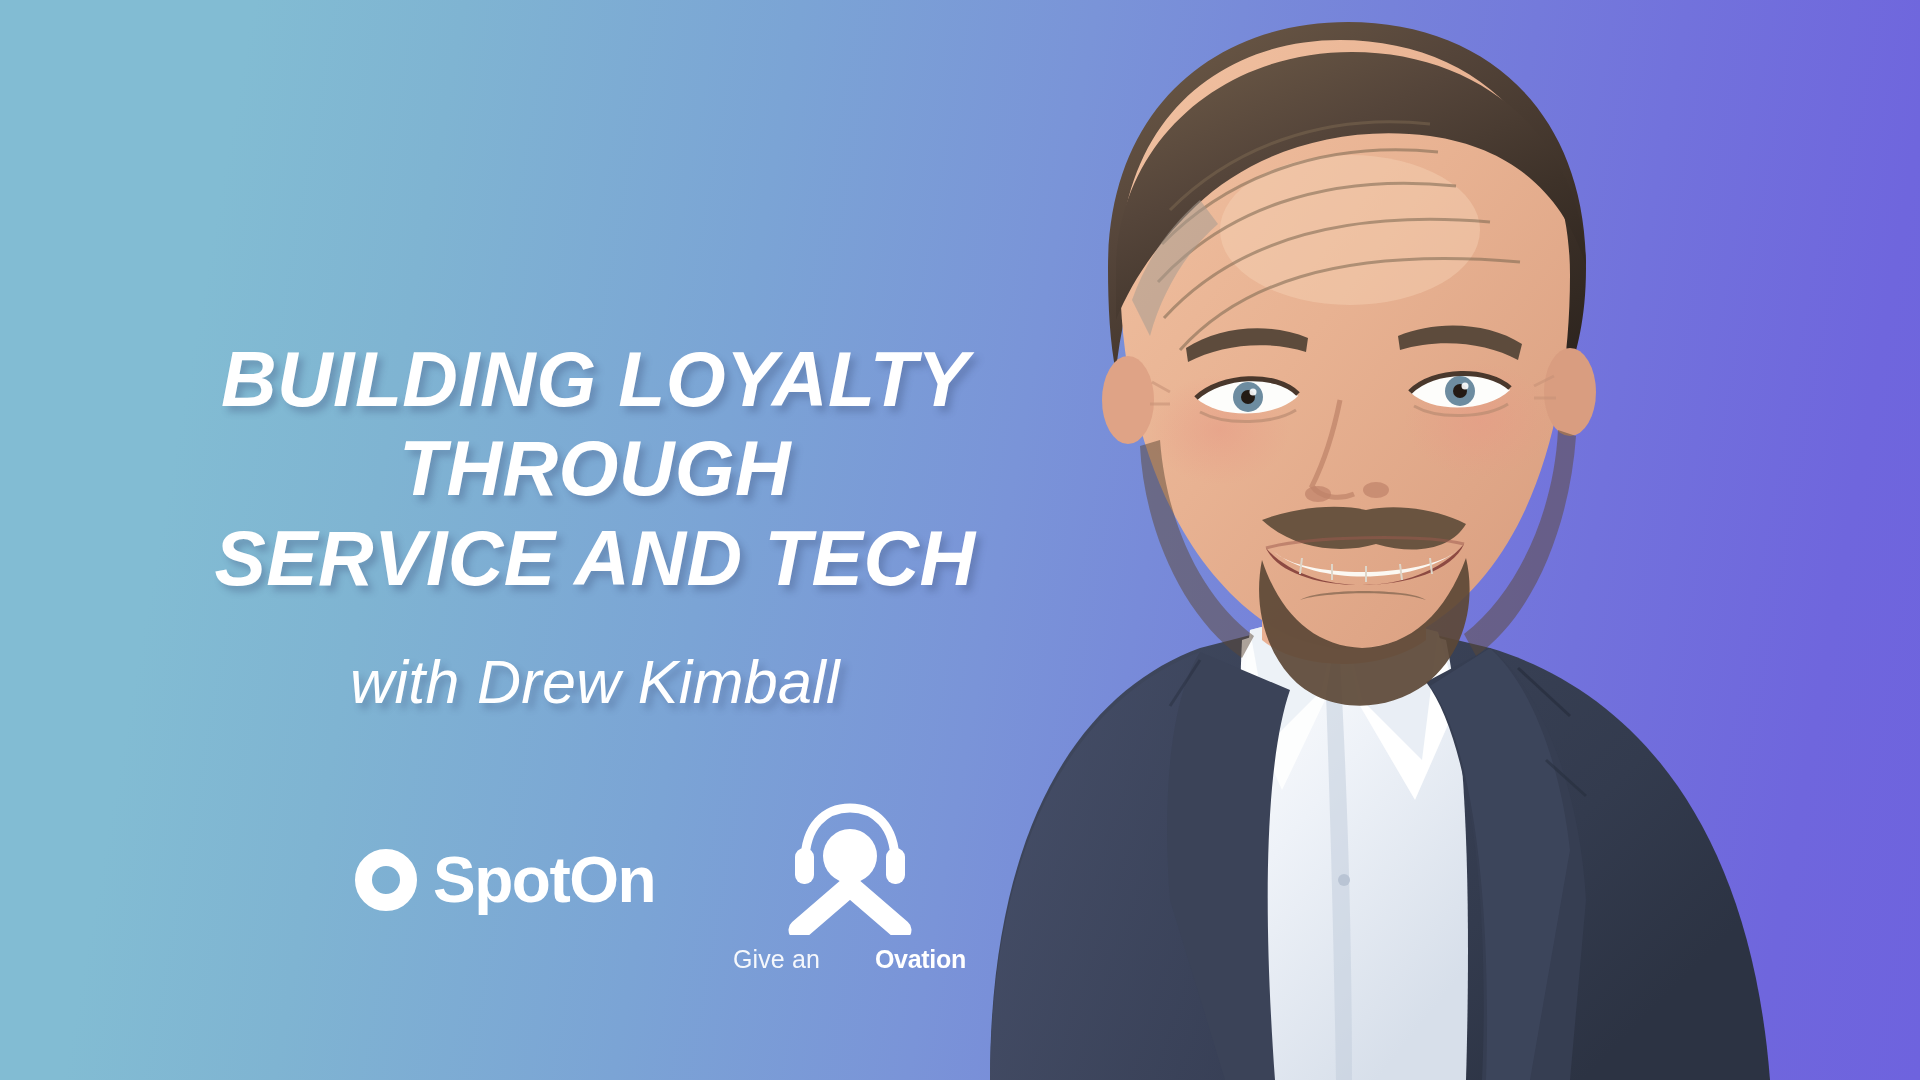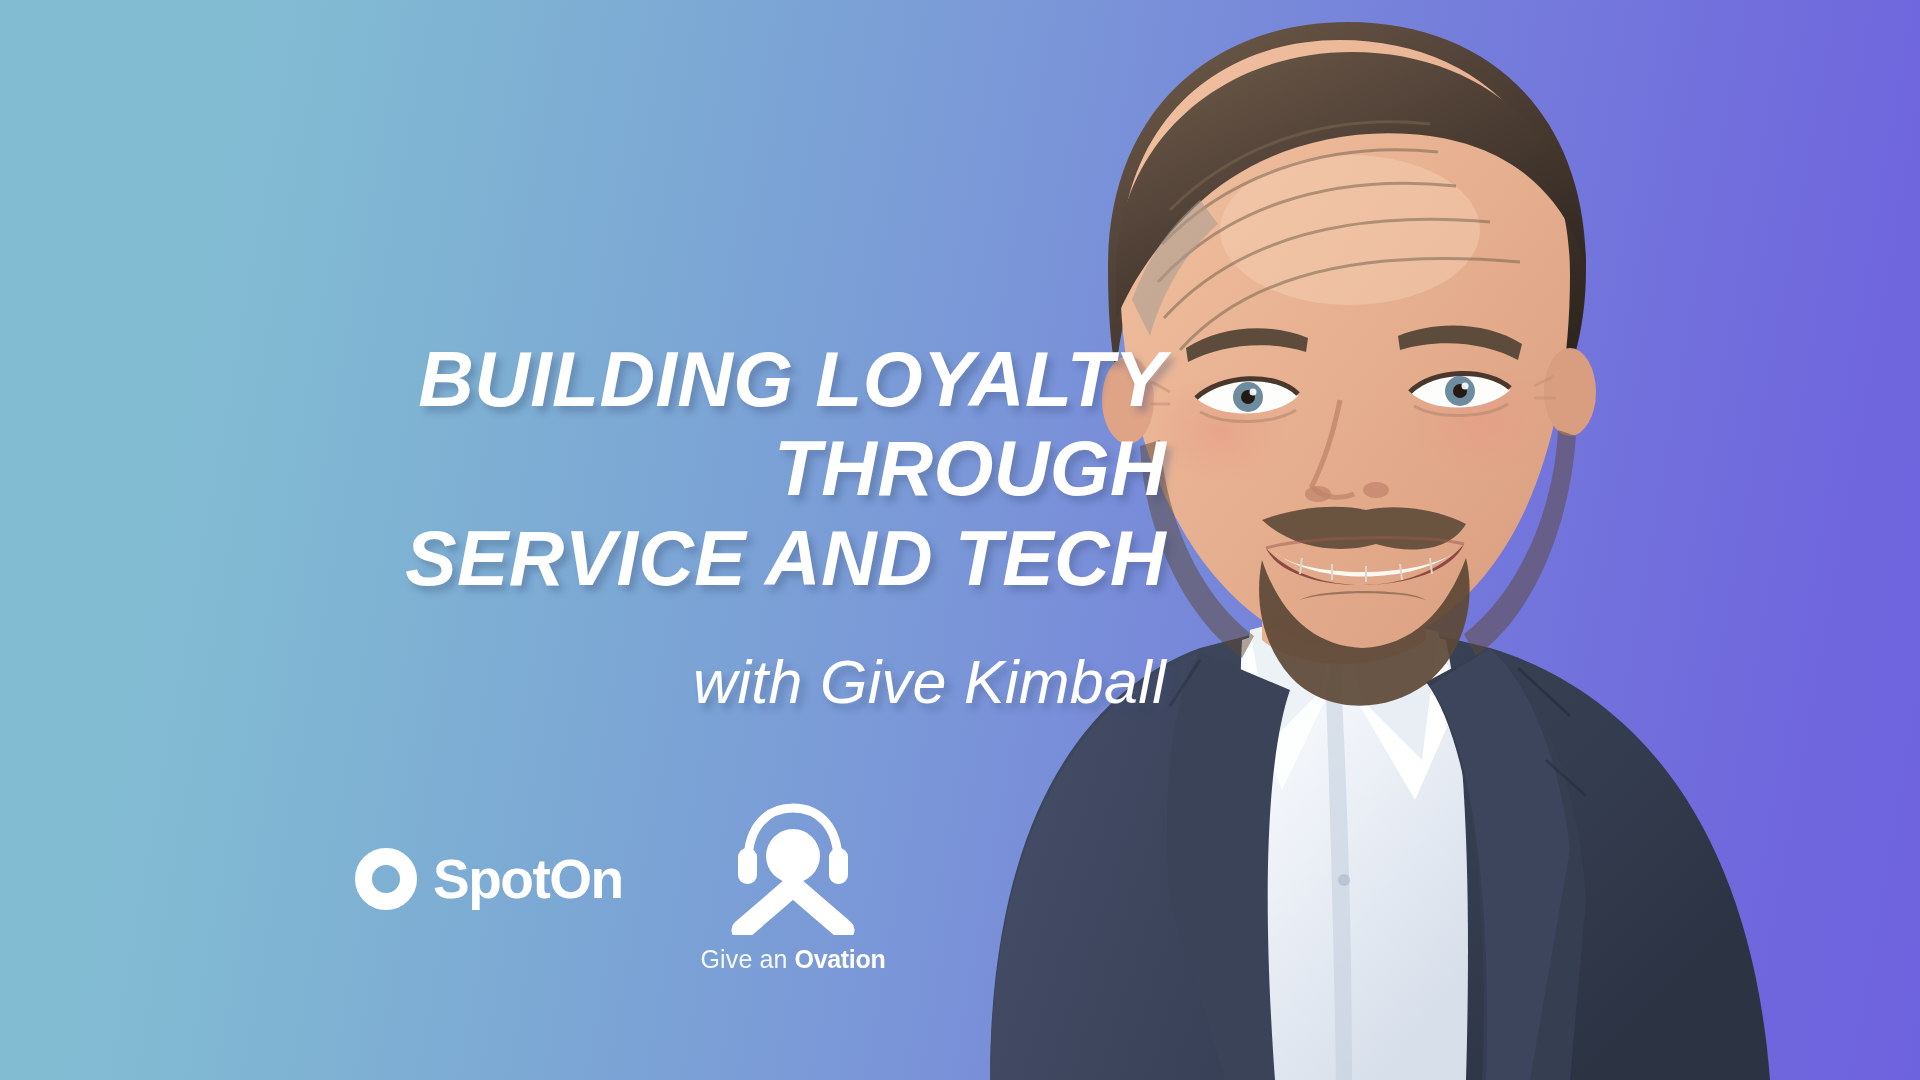--- a/index.html
+++ b/index.html
@@ -20,23 +20,23 @@
         #7682da 66%,
         #7272dc 80%,
         #6f66dd 92%,
         #6e63de 100%);
     overflow:hidden;
   }
 
   
   .text-block {
     position:absolute;
-    left:6px; top:335px;
+    left:15px; top:335px;
     width:1160px;
-    text-align:right;
+    text-align:center;
     z-index:5;
   }
   .title {
     font-family:"Liberation Sans", sans-serif;
     font-weight:700;
     font-style:italic;
     font-size:77px;
     line-height:1.16;
     letter-spacing:0.4px;
     color:#ffffff;
@@ -73,21 +73,21 @@
   }
   .spoton-mark {
     width:62px; height:62px;
     border-radius:50%;
     border:17px solid #ffffff;
     flex:none;
   }
   .spoton-word {
     font-family:"Liberation Sans", sans-serif;
     font-weight:700;
-    font-size:55px;
+    font-size:64px;
     letter-spacing:-1.5px;
     color:#ffffff;
     line-height:1;
   }
 
   
   .ovation {
     display:flex;
     flex-direction:column;
     align-items:center;
@@ -98,21 +98,21 @@
   }
   .ovation-word {
     margin-top:10px;
     font-family:"Liberation Sans", sans-serif;
     font-size:25px;
     color:#ffffff;
     letter-spacing:0.1px;
     white-space:nowrap;
   }
   .ovation-word .light { font-weight:400; opacity:0.93;text-align:right; }
-  .ovation-word .bold  { font-weight:700; letter-spacing:-0.3px; }
+  .ovation-word .bold  { font-weight:700; letter-spacing:-0.3px;margin-left:48px; }
 
   
   .portrait {
     position:absolute;
     right:-10px; bottom:0;
     width:1060px; height:1080px;
     z-index:4;
     pointer-events:none;
   }
 </style>
@@ -287,21 +287,21 @@
 
     <path d="M 290 440 C 296 520 330 596 384 636 L 372 658
              C 312 616 274 528 270 446 Z" fill="#5c4836" opacity="0.5"></path>
     <path d="M 688 430 C 684 512 648 592 594 634 L 606 656
              C 664 616 700 524 706 436 Z" fill="#5c4836" opacity="0.5"></path>
   </svg>
 
   <div class="text-block">
     <div class="title">BUILDING LOYALTY THROUGH
 SERVICE AND TECH</div>
-    <div class="subtitle">with Give Kimball</div>
+    <div class="subtitle">with Drew Kimball</div>
   </div>
 
   <div class="logo-row">
 
     <div class="spoton">
       <div class="spoton-mark"></div>
       <div class="spoton-word">SpotOn</div>
     </div>
 
     <div class="ovation">

